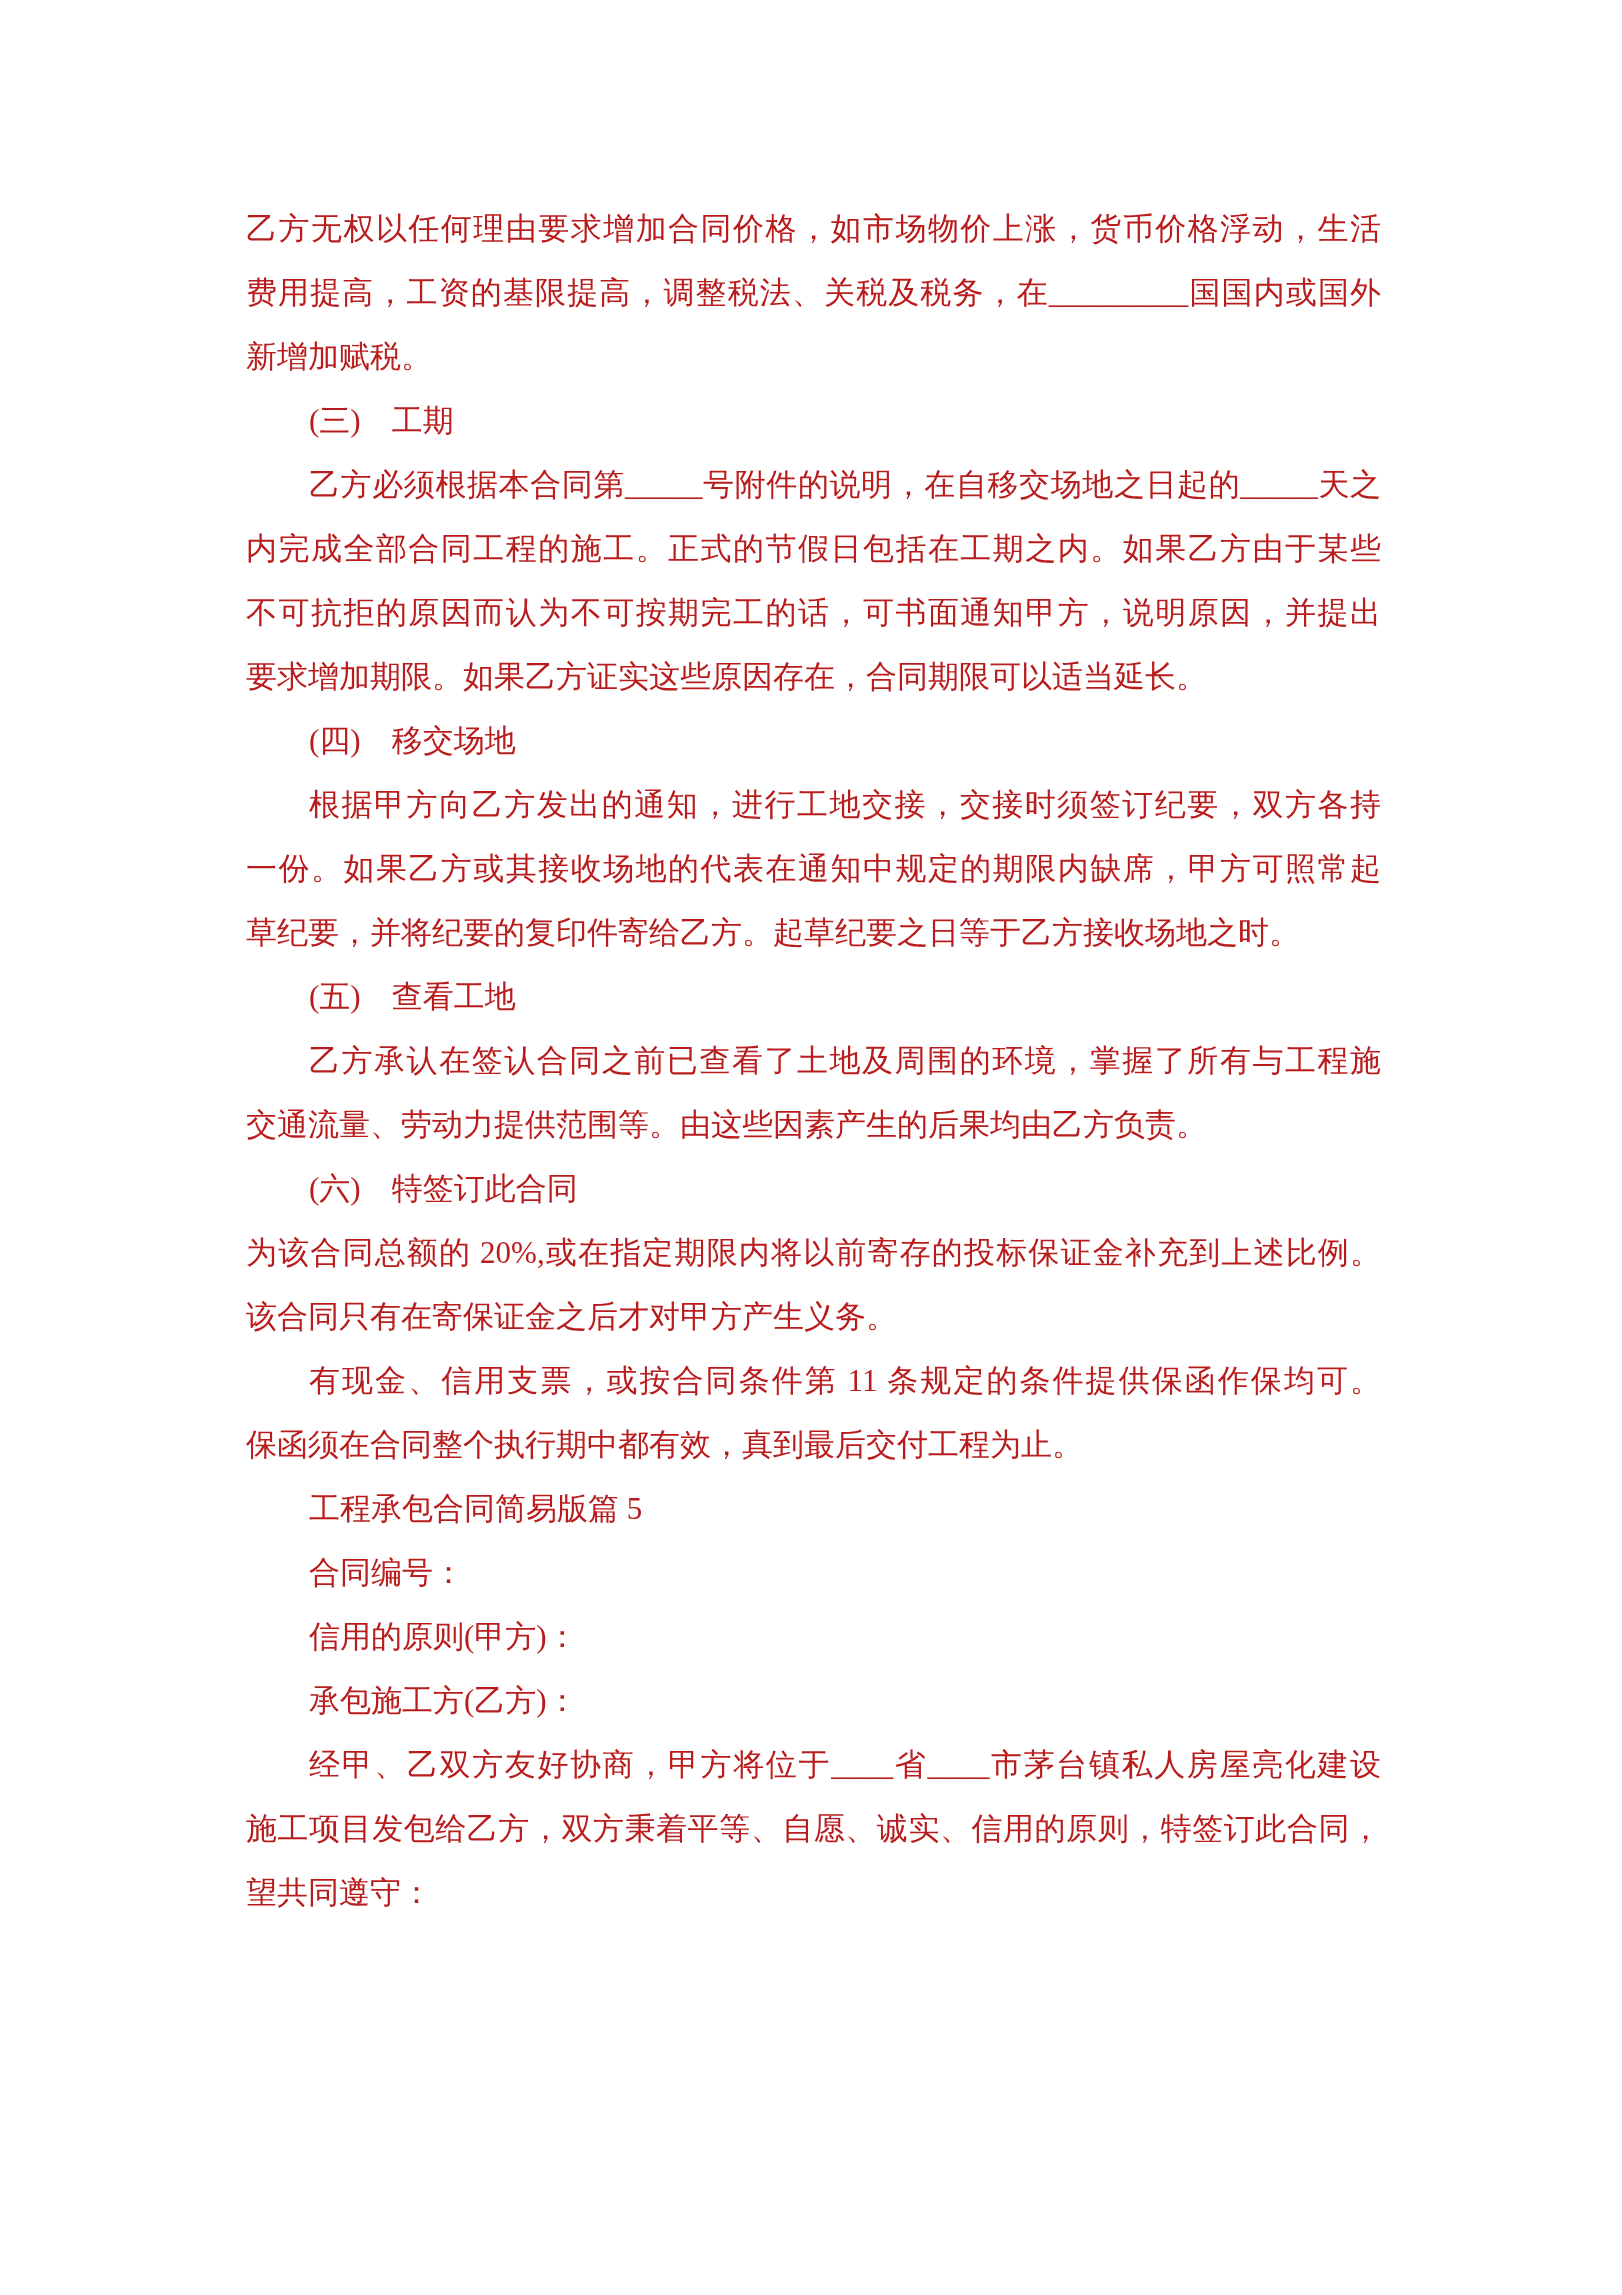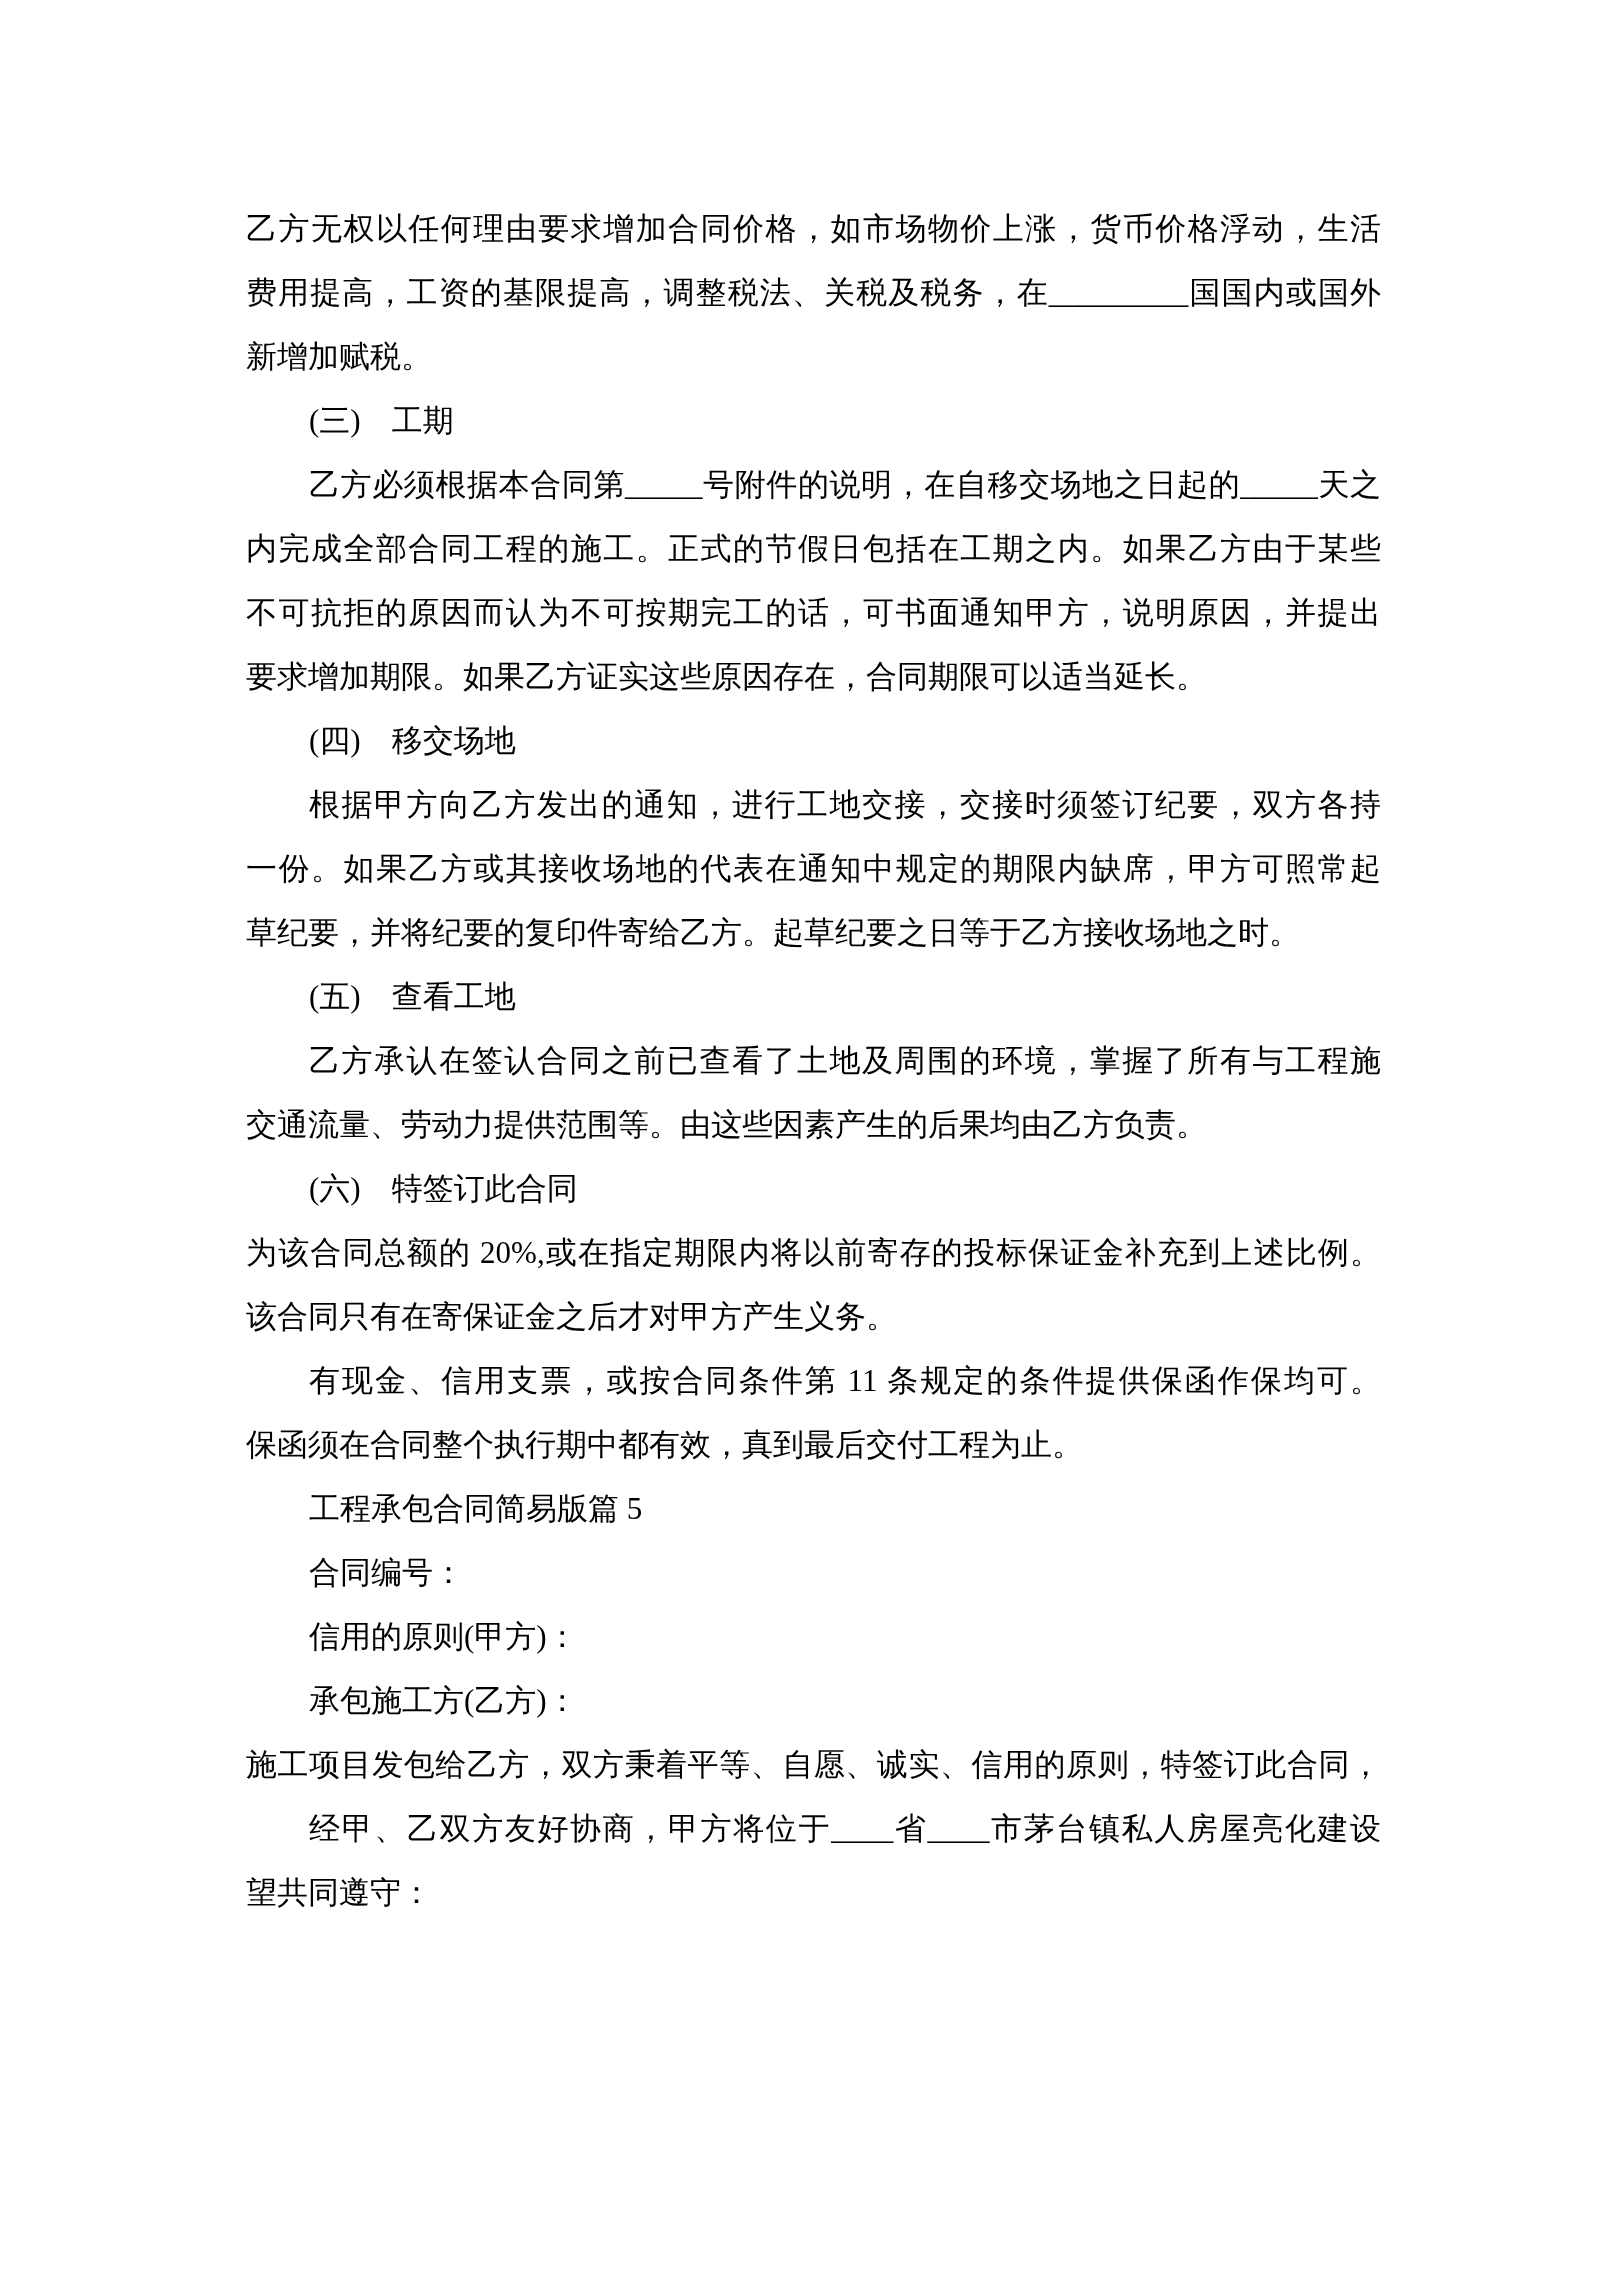--- a/index.html
+++ b/index.html
@@ -12,21 +12,21 @@
     width: 1623px;
     height: 2295px;
     background: #ffffff;
     overflow: hidden;
   }
   .doc {
     position: absolute;
     left: 246px;
     top: 197px;
     width: 1135px;
-    color: #000000;
+    color: #b91c1c;
     font-family: "Liberation Serif", "DejaVu Serif", serif;
     font-size: 31px;
     line-height: 64px;
     text-align: left;
   }
   .line {
     min-height: 64px;
     white-space: pre-wrap;
     overflow: visible;
   }
@@ -60,18 +60,18 @@
       <div class="line">交通流量、劳动力提供范围等。由这些因素产生的后果均由乙方负责。</div>
       <div class="line indent">(六)　特签订此合同</div>
       <div class="line fill">为该合同总额的 20%,或在指定期限内将以前寄存的投标保证金补充到上述比例。</div>
       <div class="line">该合同只有在寄保证金之后才对甲方产生义务。</div>
       <div class="line indent fill">有现金、信用支票，或按合同条件第 11 条规定的条件提供保函作保均可。</div>
       <div class="line">保函须在合同整个执行期中都有效，真到最后交付工程为止。</div>
       <div class="line indent">工程承包合同简易版篇 5</div>
       <div class="line indent">合同编号：</div>
       <div class="line indent">信用的原则(甲方)：</div>
       <div class="line indent">承包施工方(乙方)：</div>
+      <div class="line indent fill">经甲、乙双方友好协商，甲方将位于____省____市茅台镇私人房屋亮化建设</div>
       <div class="line fill">施工项目发包给乙方，双方秉着平等、自愿、诚实、信用的原则，特签订此合同，</div>
-      <div class="line indent fill">经甲、乙双方友好协商，甲方将位于____省____市茅台镇私人房屋亮化建设</div>
       <div class="line">望共同遵守：</div>
     </div>
 </div>
 
 
 </body></html>

